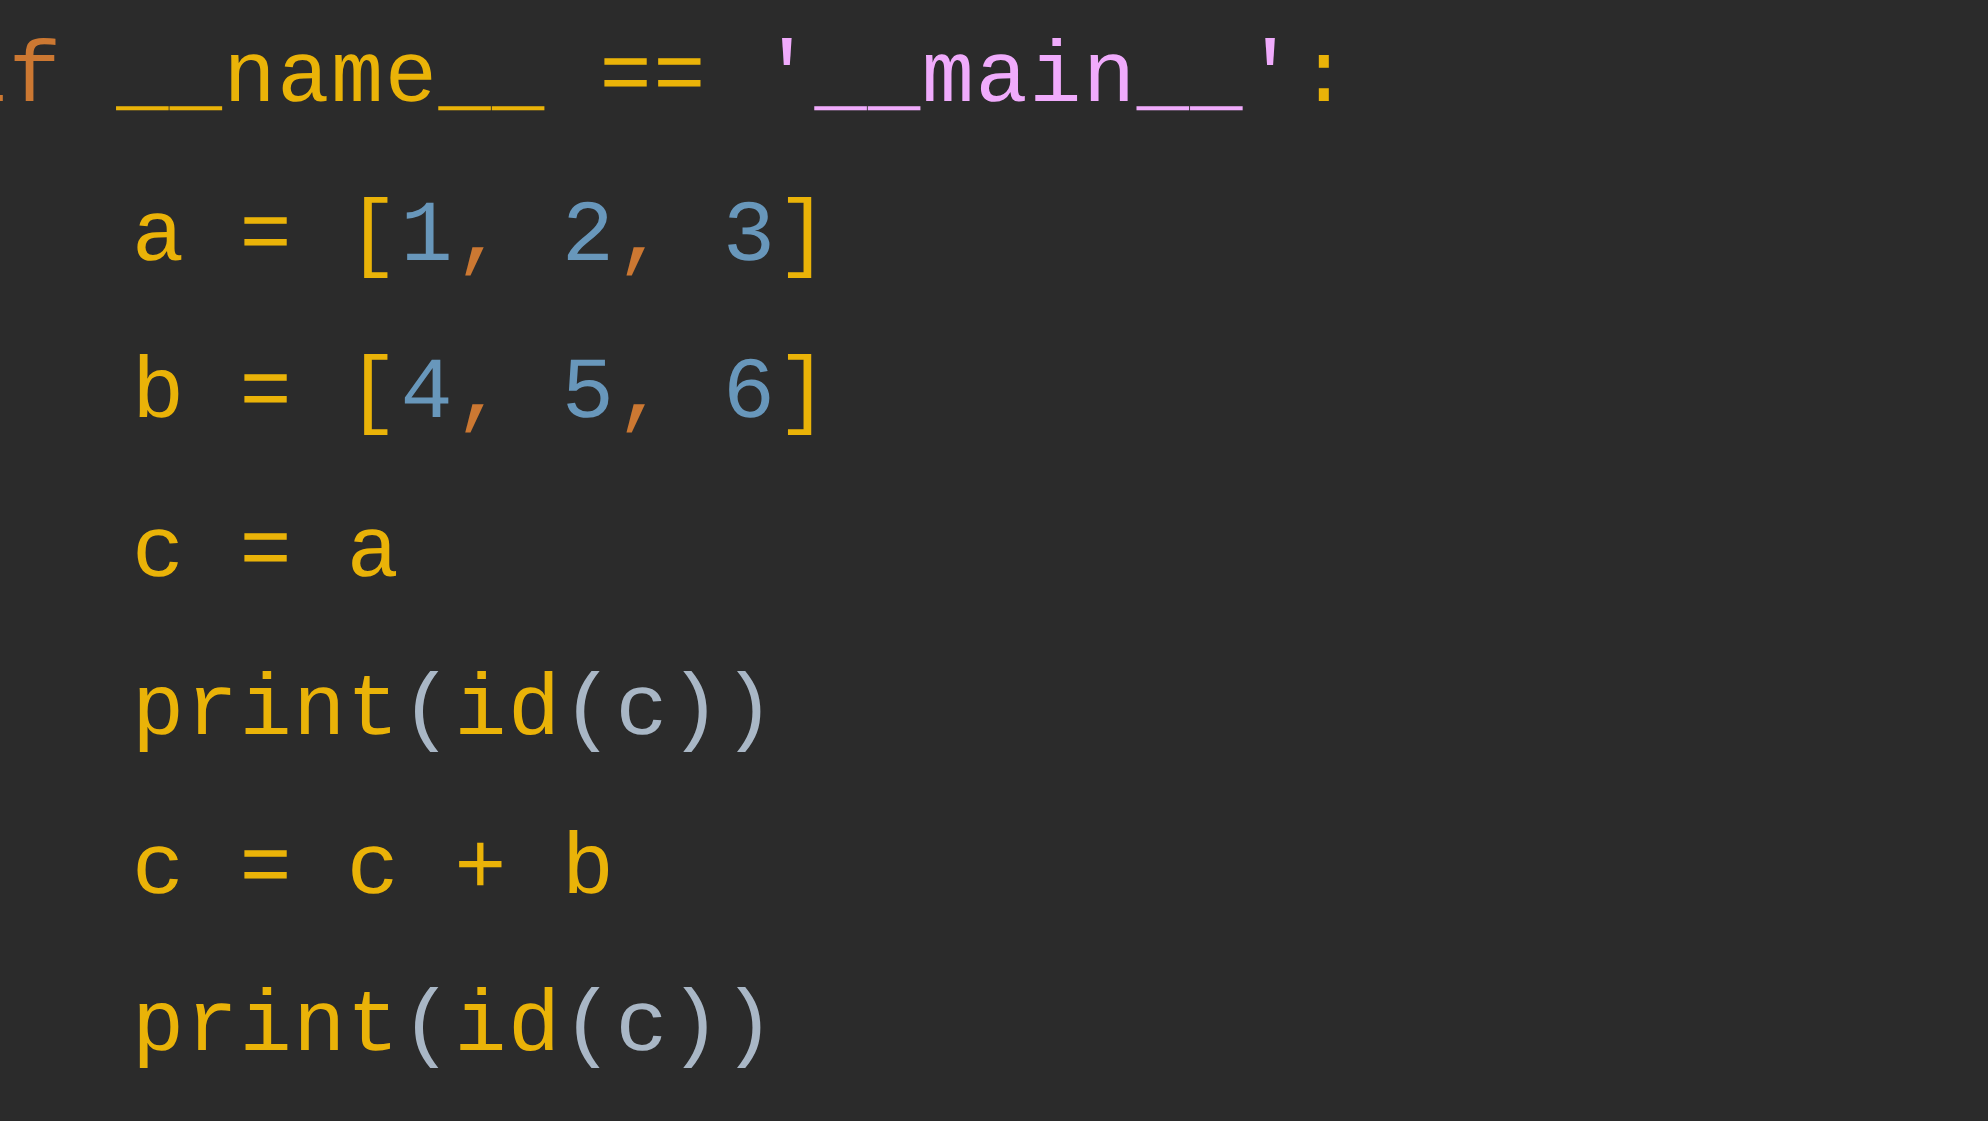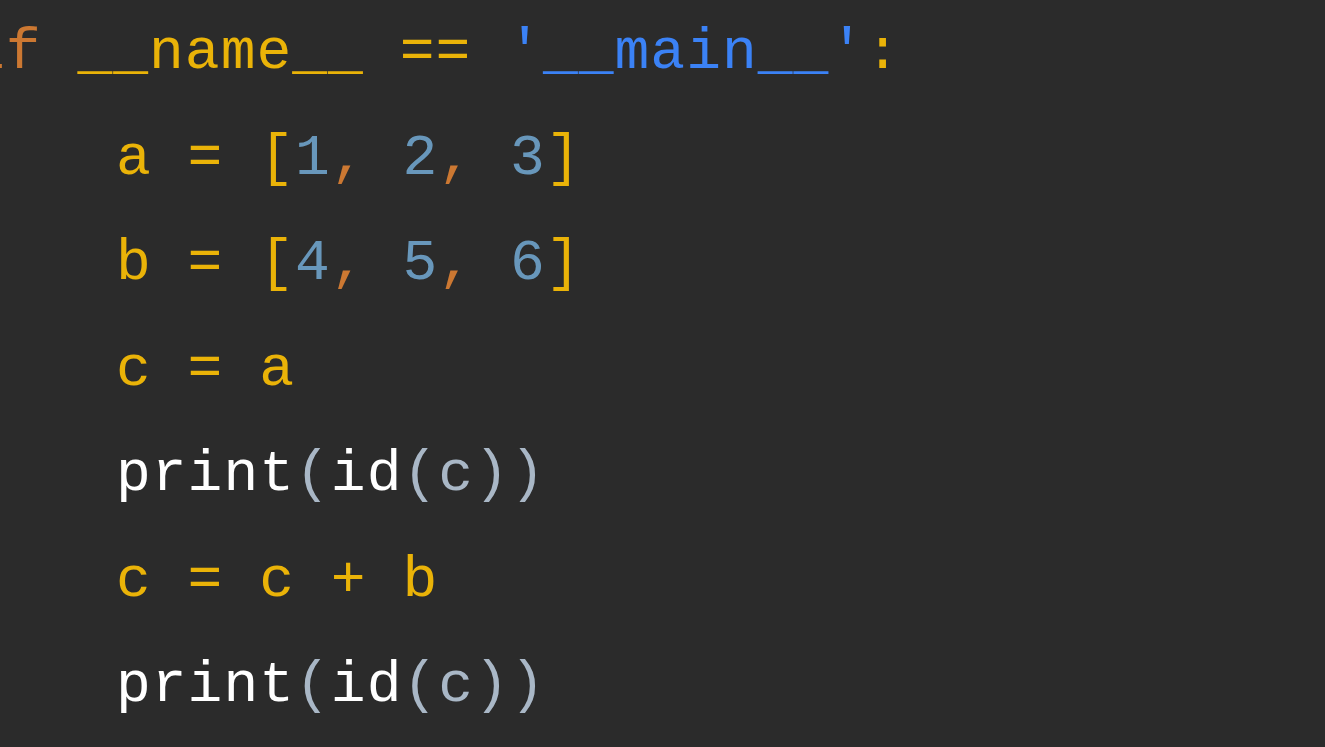--- a/index.html
+++ b/index.html
@@ -13,26 +13,26 @@
       width: 1325px;
       height: 747px;
       padding-top: 0px;
       letter-spacing: 1px;
     }
     pre {
       font-family: inherit;
       white-space: pre;
     }
     .tok-keyword { color: #cc7832; }
-    .tok-builtin { color: #ffffff; }
-    .tok-string { color: #3b82f6; margin-top: 26px; }
+    .tok-builtin { color: #eab308; }
+    .tok-string { color: #f0abfc; margin-top: 26px; }
     .tok-number { color: #6897bb; }
     .tok-comma { color: #cc7832; }
     .tok-default { color: #eab308; }
     .tok-paren { color: #a9b7c6; }
     .line { display: block; }
     .indent0 { padding-left: 0px; margin-left: -30px; }
-    .indent1 { padding-left: 116px; }
+    .indent1 { padding-left: 88px; }
   </style>
 </head>
 <body>
 
 <pre id="editor"><span class="line indent0"><span class="tok-keyword">if</span><span class="tok-default"> __name__ </span><span class="tok-default">==</span><span class="tok-default"> </span><span class="tok-string">'__main__'</span><span class="tok-default">:</span></span><span class="line indent1"><span class="tok-default">a = [</span><span class="tok-number">1</span><span class="tok-comma">,</span><span class="tok-default"> </span><span class="tok-number">2</span><span class="tok-comma">,</span><span class="tok-default"> </span><span class="tok-number">3</span><span class="tok-default">]</span></span><span class="line indent1"><span class="tok-default">b = [</span><span class="tok-number">4</span><span class="tok-comma">,</span><span class="tok-default"> </span><span class="tok-number">5</span><span class="tok-comma">,</span><span class="tok-default"> </span><span class="tok-number">6</span><span class="tok-default">]</span></span><span class="line indent1"><span class="tok-default">c = a</span></span><span class="line indent1"><span class="tok-builtin">print</span><span class="tok-paren">(</span><span class="tok-builtin">id</span><span class="tok-paren">(c))</span></span><span class="line indent1"><span class="tok-default">c = c + b</span></span><span class="line indent1"><span class="tok-builtin">print</span><span class="tok-paren">(</span><span class="tok-builtin">id</span><span class="tok-paren">(c))</span></span></pre>
 
 </body></html>

